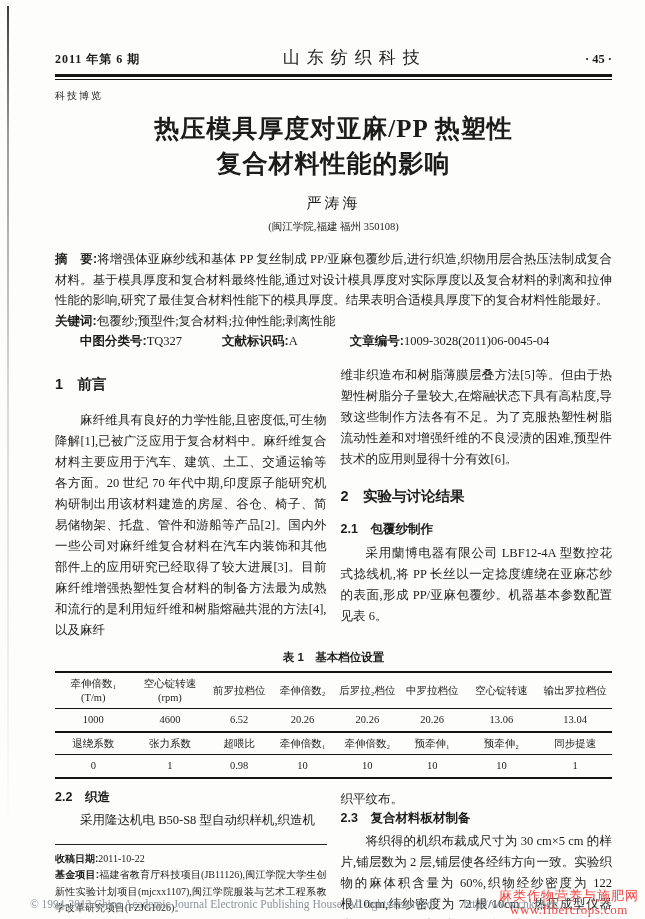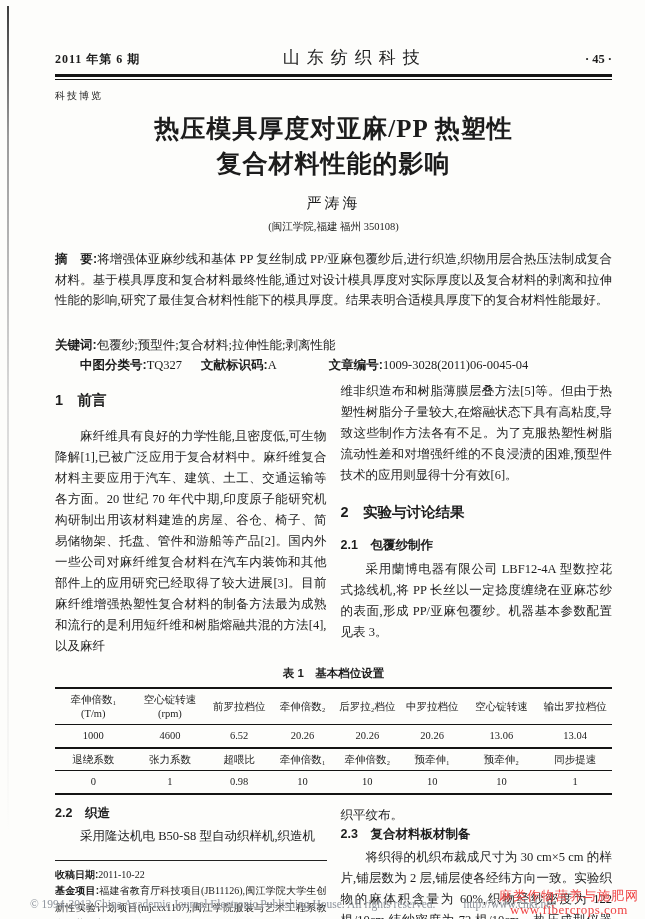--- a/index.html
+++ b/index.html
@@ -24,28 +24,28 @@
   .rule-thin  { margin-top:2px; height:1px; background:#141414; }
   .col-label { margin-top:9px; font-size:10px; letter-spacing:2px; }
 
   
   .title { margin-top:8px; text-align:center; font-size:25px; line-height:35px; font-weight:700; letter-spacing:1px; }
   .author { margin-top:13px; text-align:center; font-size:15px; letter-spacing:3px; }
   .affil  { margin-top:7px; text-align:center; font-size:10.5px; color:#222; }
 
   .blabel { font-family:"Liberation Sans","DejaVu Sans",sans-serif; font-weight:700; }
   .abstract { margin-top:15px; font-size:12.5px; line-height:20.5px; text-align:justify; }
-  .kwline { font-size:12.5px; line-height:20.5px;margin-top:24px; }
+  .kwline { font-size:12.5px; line-height:20.5px; }
   .metaline { font-size:12.5px; line-height:21px; }
   .metaline .m1 { margin-left:2em; }
-  .metaline .m2 { margin-left:19px; }
+  .metaline .m2 { margin-left:40px; }
   .metaline .m3 { margin-left:52px; }
 
   
-  .cols { display:flex; gap:14px; margin-top:5px; }
+  .cols { display:flex; gap:14px; margin-top:13px; }
   .col { flex:1; min-width:0; }
   .body-p { font-size:12.5px; line-height:21px; text-align:justify; }
   .indent { text-indent:2em; }
   .h-sec { font-family:"Liberation Sans","DejaVu Sans",sans-serif; font-weight:700; font-size:14.5px; }
   .h-sub { font-family:"Liberation Sans","DejaVu Sans",sans-serif; font-weight:700; font-size:12.5px; }
   .left-col .h-sec { margin-top:10px; margin-bottom:16px; }
   .right-col .h-sec { margin-top:17px; margin-bottom:15px; }
   .right-col .h-sub { margin-bottom:5px; }
 
   
@@ -112,21 +112,21 @@
 
     <div class="cols">
       <div class="col left-col">
         <div class="h-sec">1　前言</div>
         <p class="body-p indent">麻纤维具有良好的力学性能,且密度低,可生物降解[1],已被广泛应用于复合材料中。麻纤维复合材料主要应用于汽车、建筑、土工、交通运输等各方面。20 世纪 70 年代中期,印度原子能研究机构研制出用该材料建造的房屋、谷仓、椅子、简易储物架、托盘、管件和游船等产品[2]。国内外一些公司对麻纤维复合材料在汽车内装饰和其他部件上的应用研究已经取得了较大进展[3]。目前麻纤维增强热塑性复合材料的制备方法最为成熟和流行的是利用短纤维和树脂熔融共混的方法[4],以及麻纤</p>
       </div>
       <div class="col right-col">
         <p class="body-p">维非织造布和树脂薄膜层叠方法[5]等。但由于热塑性树脂分子量较大,在熔融状态下具有高粘度,导致这些制作方法各有不足。为了克服热塑性树脂流动性差和对增强纤维的不良浸渍的困难,预型件技术的应用则显得十分有效[6]。</p>
         <div class="h-sec">2　实验与讨论结果</div>
         <div class="h-sub">2.1　包覆纱制作</div>
-        <p class="body-p indent">采用蘭博电器有限公司 LBF12-4A 型数控花式捻线机,将 PP 长丝以一定捻度缠绕在亚麻芯纱的表面,形成 PP/亚麻包覆纱。机器基本参数配置见表 3。</p>
+        <p class="body-p indent">采用蘭博电器有限公司 LBF12-4A 型数控花式捻线机,将 PP 长丝以一定捻度缠绕在亚麻芯纱的表面,形成 PP/亚麻包覆纱。机器基本参数配置见表 6。</p>
       </div>
     </div>
 
     <div class="tblock">
       <div class="tcaption">表 1　基本档位设置</div>
       <table>
         <colgroup>
           <col style="width:13%">
             <col style="width:13%">
             <col style="width:10.5%">

